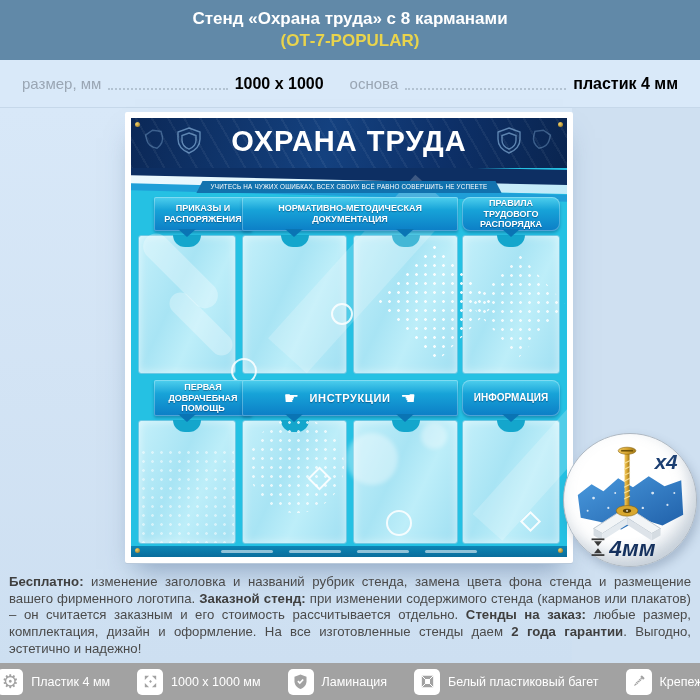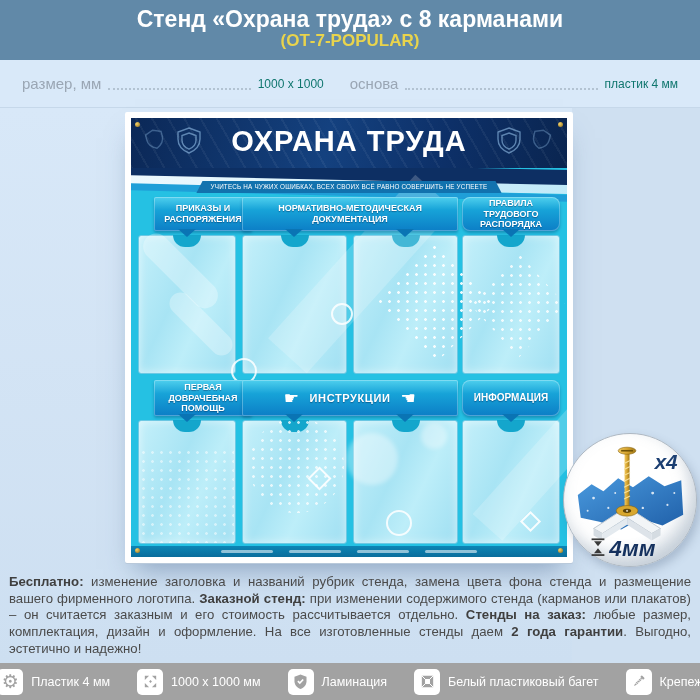--- a/index.html
+++ b/index.html
@@ -3,29 +3,29 @@
 <meta charset="utf-8">
 <style>
   * { margin:0; padding:0; box-sizing:border-box; }
   html,body { width:700px; height:700px; overflow:hidden; }
   body { font-family:"Liberation Sans", sans-serif; background:#cfe0f1; }
   #app { position:relative; width:700px; height:700px; }
 
   
   .top-header { position:absolute; left:0; top:0; width:700px; height:60px;
     background:#6189a8; text-align:center; padding-top:8px; }
-  .top-header .title { color:#ffffff; font-size:23px; font-weight:600; line-height:22px; }
+  .top-header .title { color:#ffffff; font-size:17px; font-weight:600; line-height:22px; }
   .top-header .model { color:#e9d44c; font-size:17px; font-weight:600; line-height:22px; }
 
   
   .spec-row { position:absolute; left:0; top:60px; width:700px; height:48px;
     background:#d9e9f9; border-bottom:1px solid #c6d8ea;
     display:flex; align-items:center; padding:10px 22px; }
   .spec-label { color:#9aa6b4; font-size:15px; white-space:nowrap; }
-  .spec-value { color:#0f766e; font-size:12px; font-weight:400; white-space:nowrap; }
+  .spec-value { color:#000000; font-size:16px; font-weight:700; white-space:nowrap; }
   .leader { flex:1 1 auto; border-bottom:2px dotted #b3c3d2; height:12px; margin:0 7px; min-width:30px; }
   .leader.l2 { flex:1.35 1 auto; }
   .spec-gap { width:26px; }
 
   
   .main-area { position:absolute; left:0; top:108px; width:572px; height:555px;
     background:linear-gradient(180deg,#d8e8f8 0%,#cddff1 100%); }
 
   
   .stand { position:absolute; left:125px; top:4px; width:448px; height:451px;

